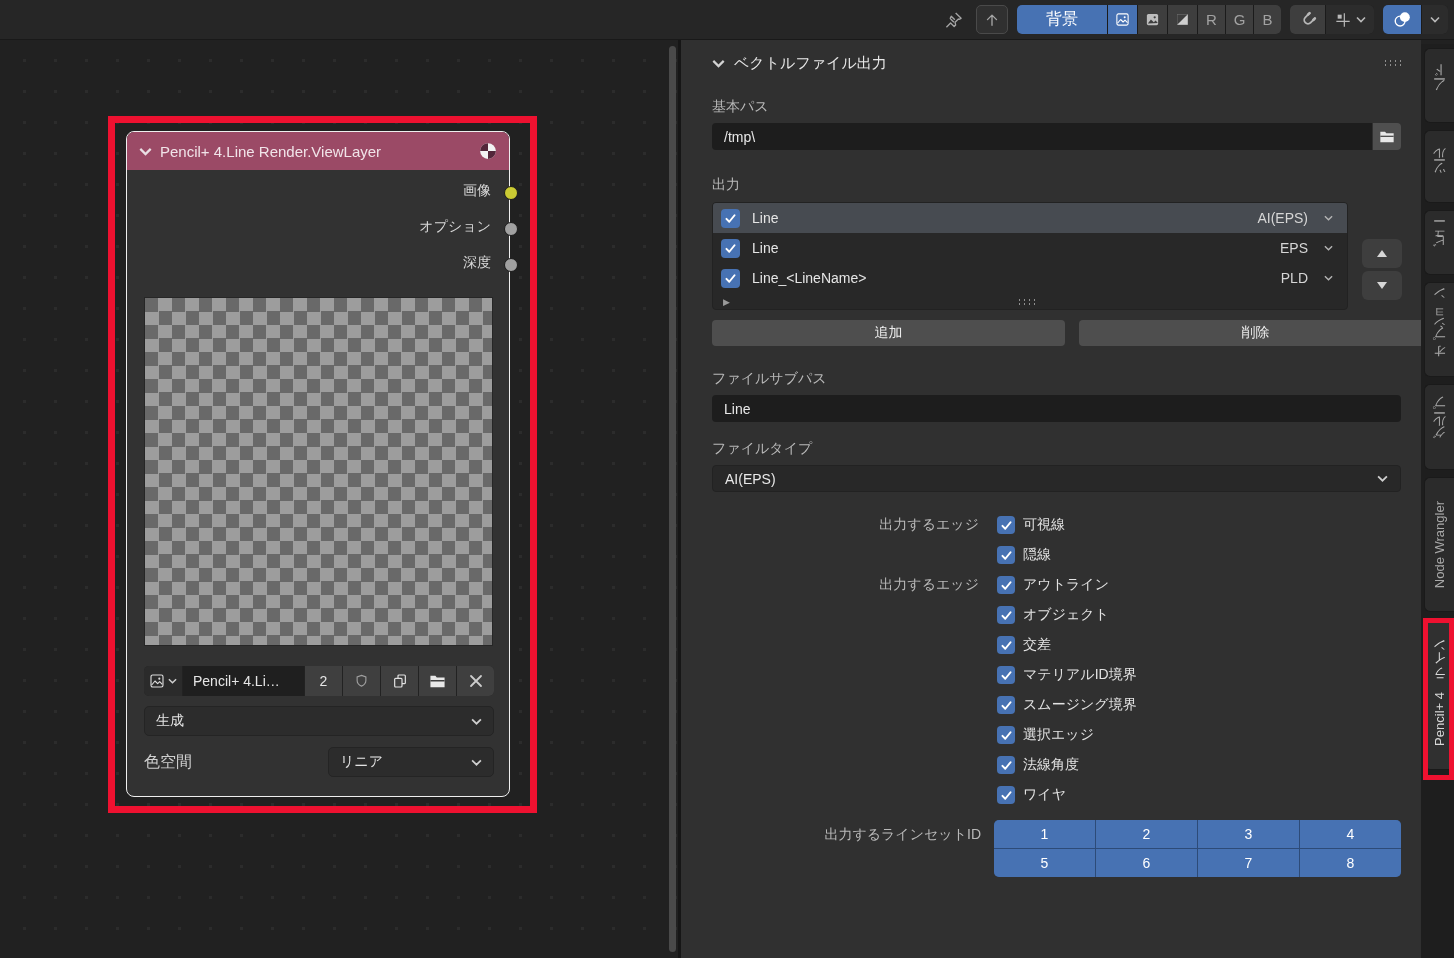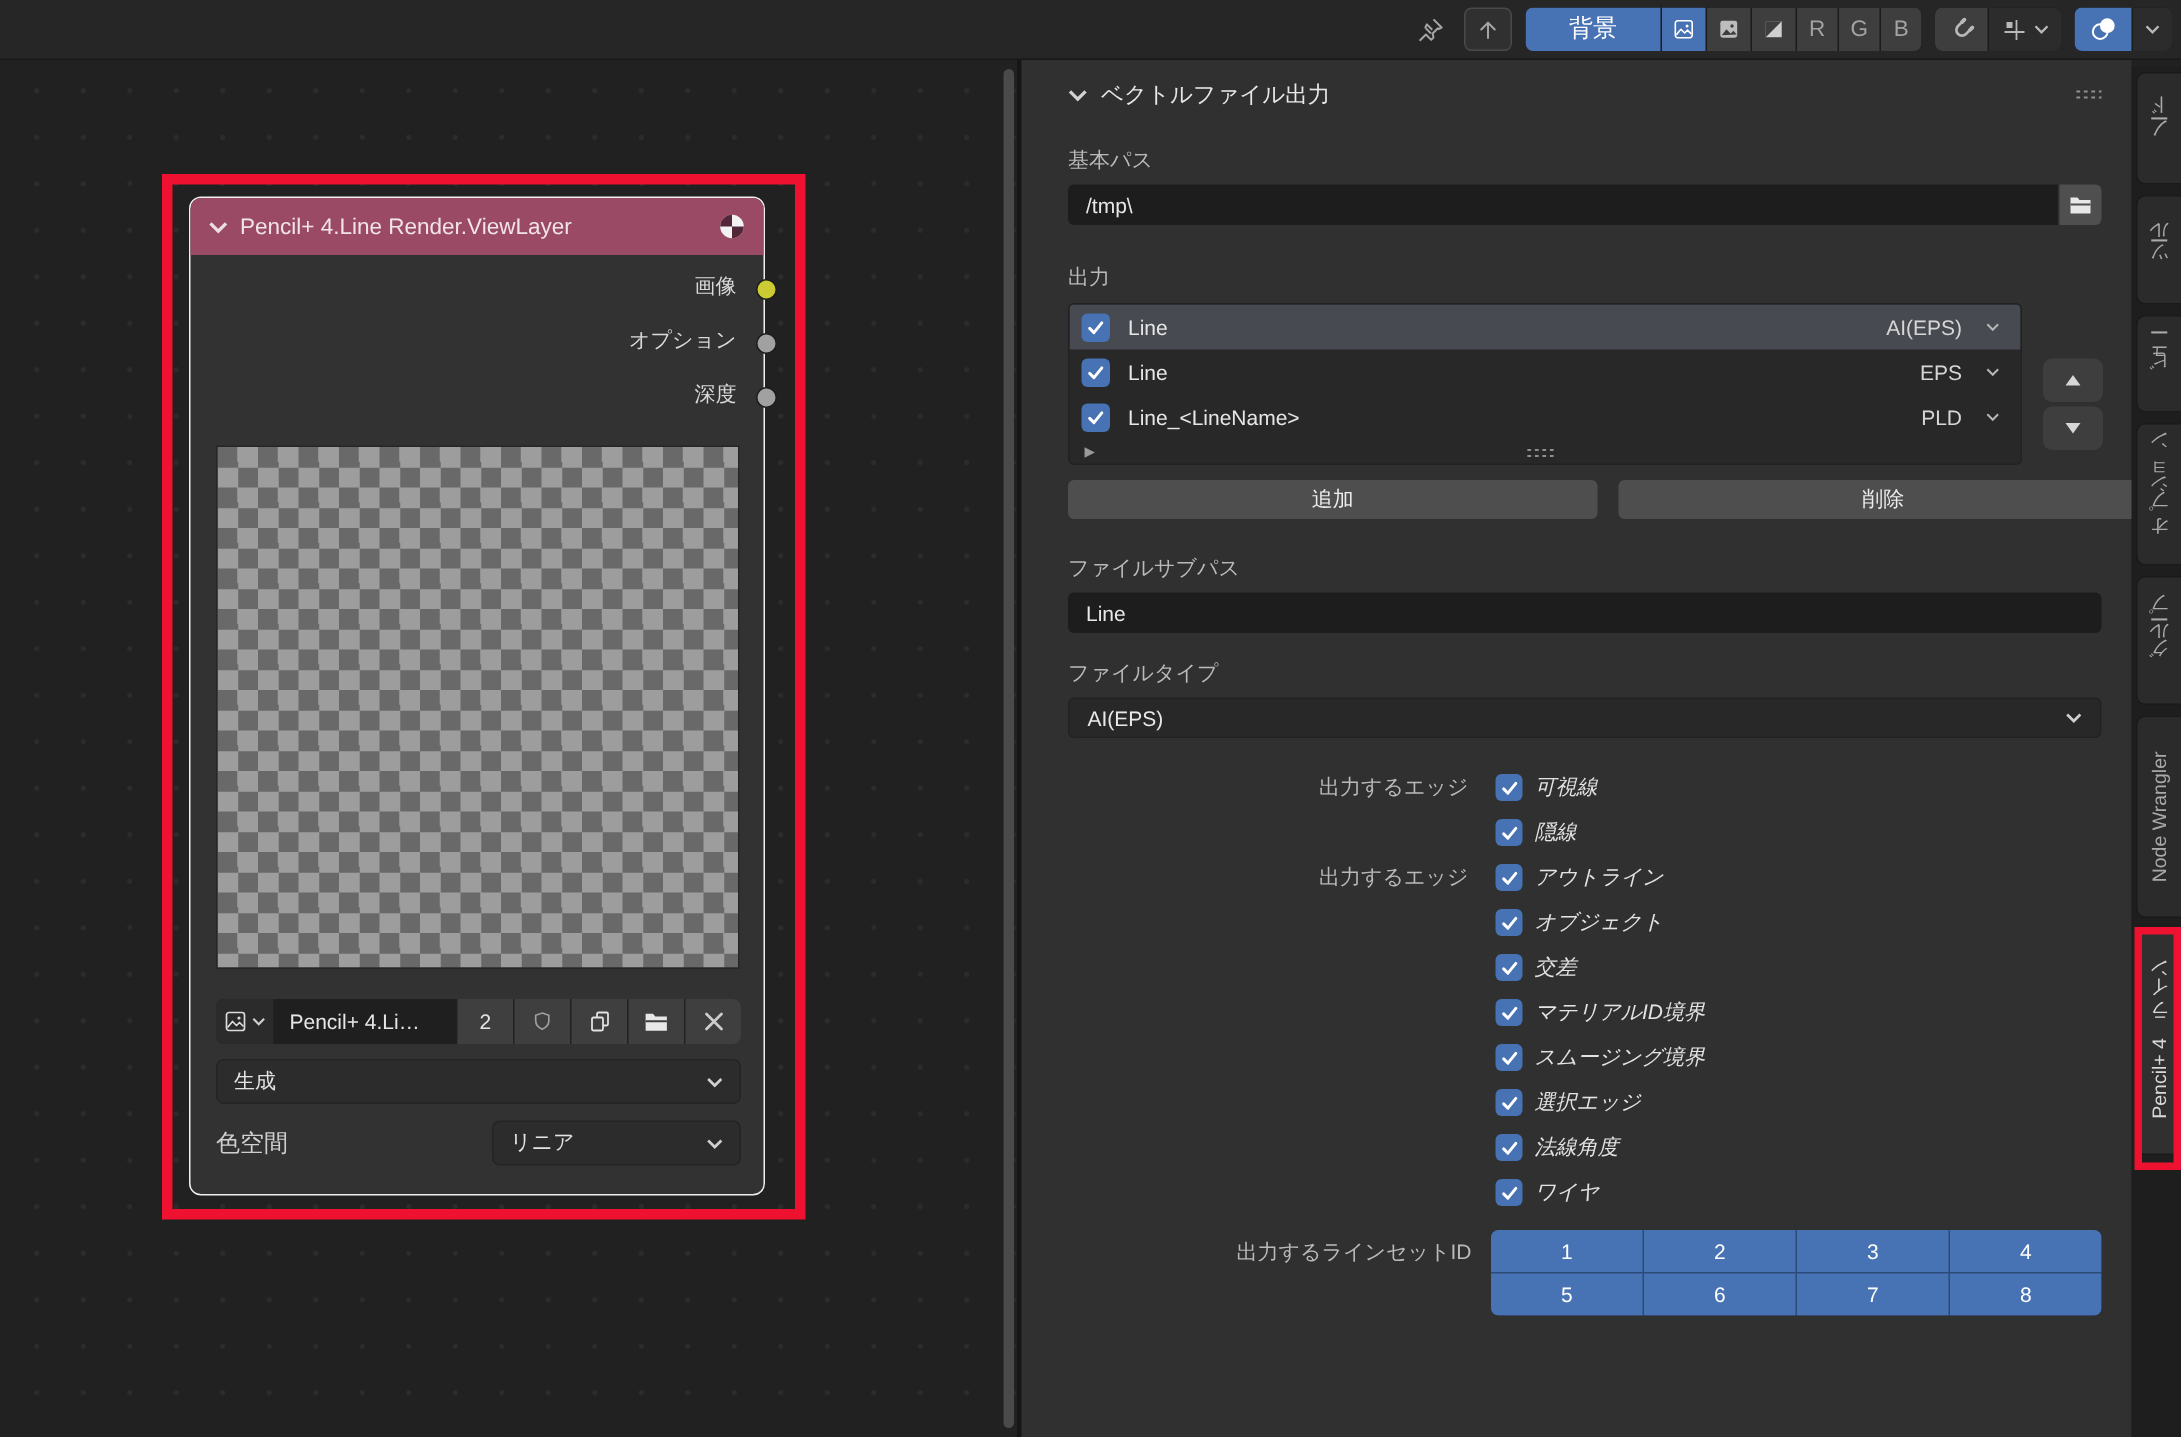--- a/index.html
+++ b/index.html
@@ -98,21 +98,21 @@
 
   .bigdd { height:27px; background:#282828; border:1px solid #222; border-radius:4px;
     display:flex; align-items:center; padding:0 12px; color:#e8e8e8; font-size:14px; }
   .bigdd .chev { margin-left:auto; }
 
   .cbsec { margin-top:18px; }
   .cbrow { display:flex; align-items:center; height:30px; }
   .cbrow .gl { width:267px; text-align:right; color:#b9b9b9; font-size:14px; }
   .cbrow .box { margin-left:18px; width:18px; height:18px; background:#4772b3;
     border-radius:4px; display:flex; align-items:center; justify-content:center; }
-  .cbrow .cl { margin-left:8px; color:#e3e3e3; font-size:14px;font-style:italic; }
+  .cbrow .cl { margin-left:8px; color:#e3e3e3; font-size:14px; }
 
   .lsrow { display:flex; align-items:flex-start; margin-top:10px; }
   .lsrow .gl { width:269px; text-align:right; color:#b9b9b9; font-size:14px; padding-top:6px; }
   .lsgrid { margin-left:13px; width:407px; display:grid; grid-template-columns:repeat(4,1fr);
     gap:1px; background:#2d4b78; border-radius:5px; overflow:hidden; }
   .lscell { height:28px; background:#4772b3; color:#fff; font-size:14px;
     display:flex; align-items:center; justify-content:center; }
 
   
   .tabstrip { position:absolute; left:1421px; top:44px; width:33px; height:914px; background:#1e1e1e;

